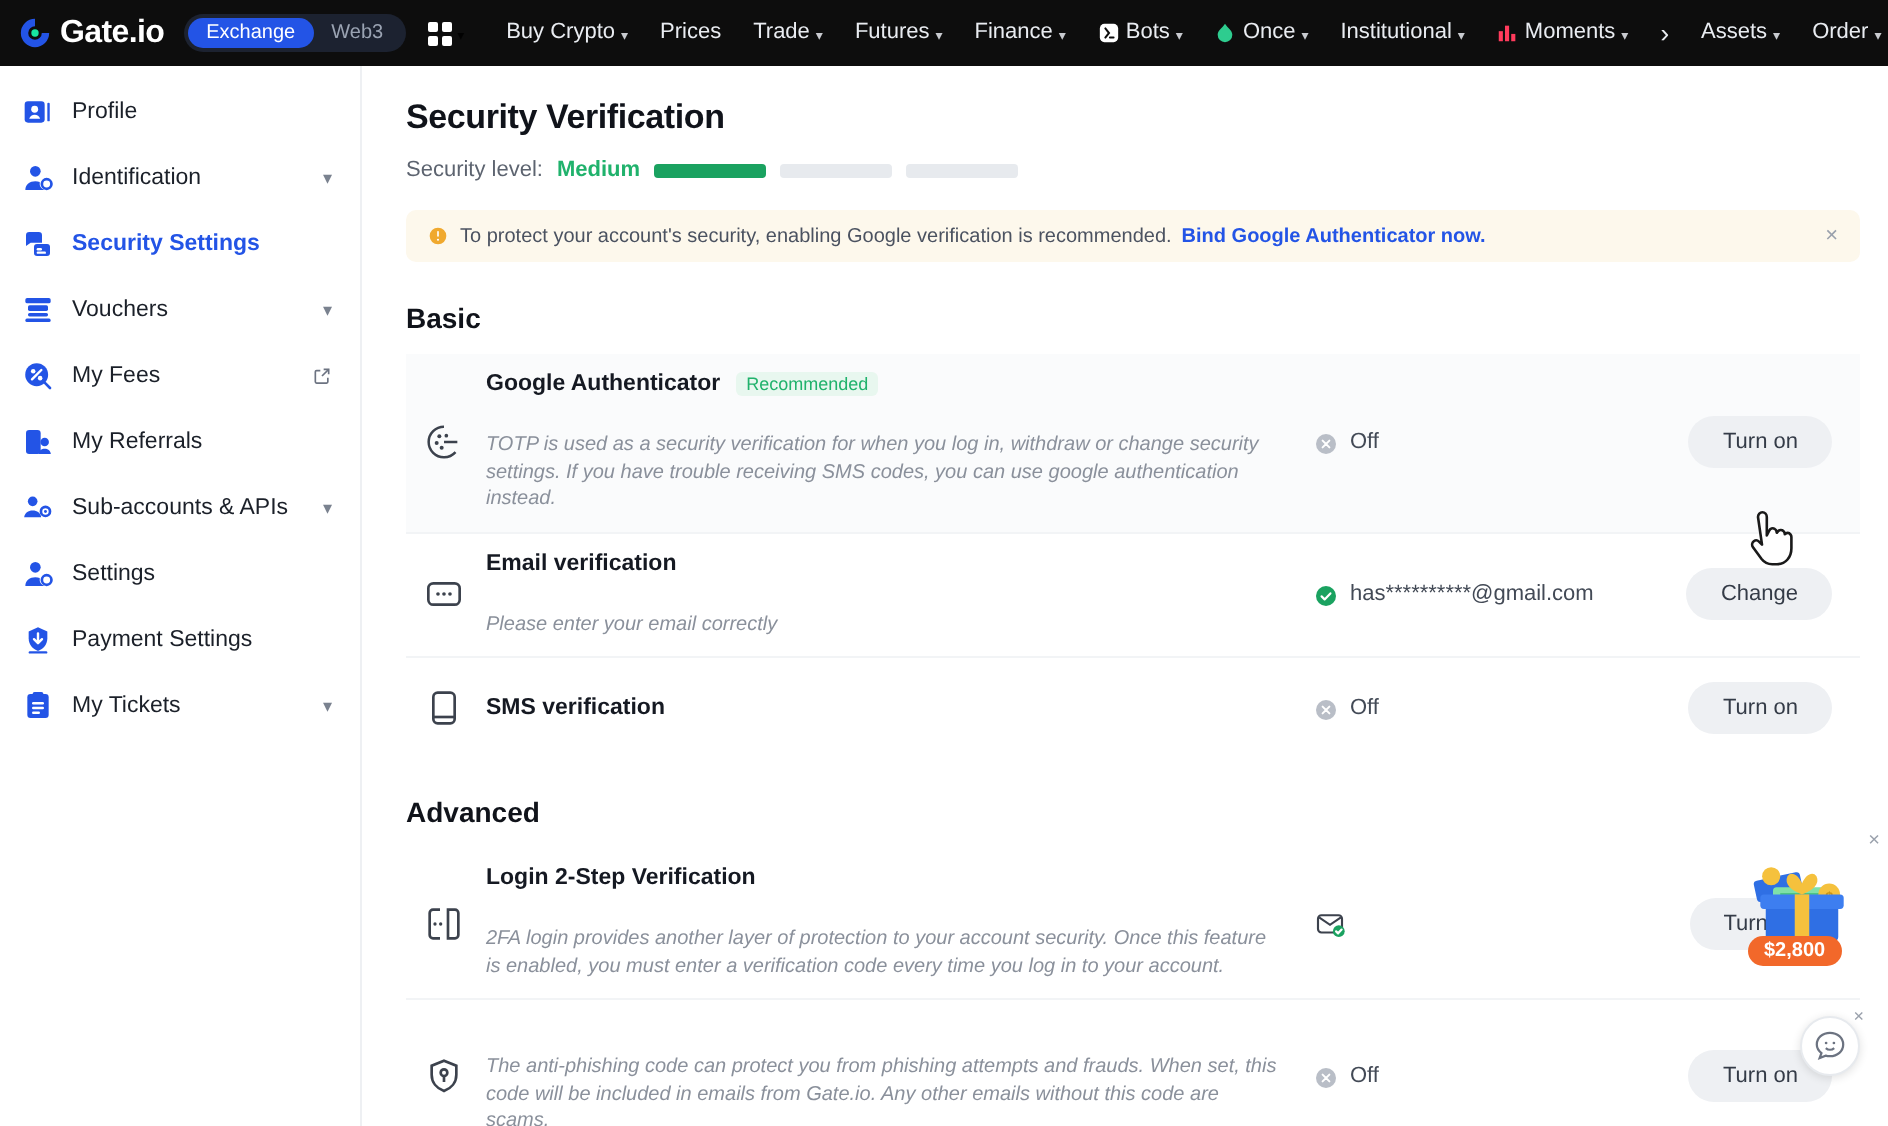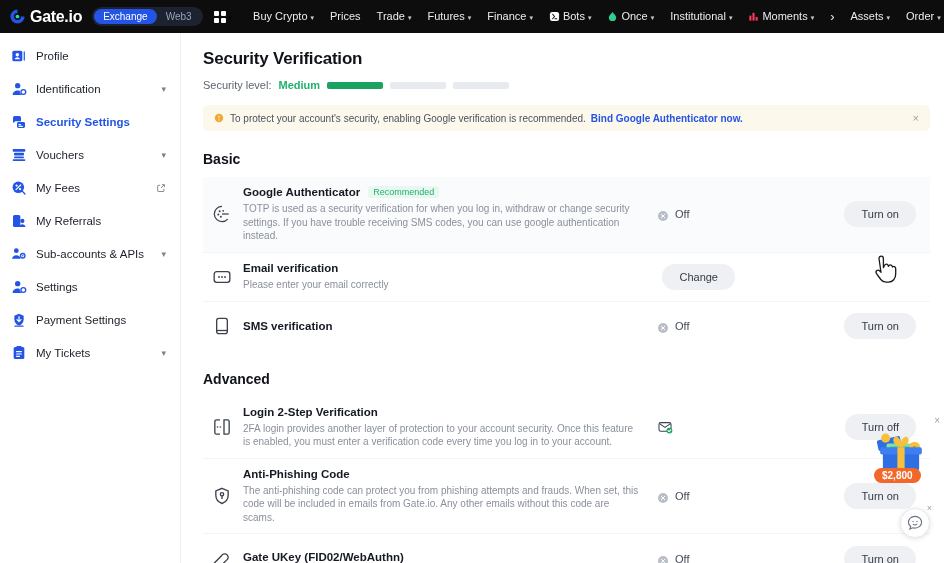--- a/index.html
+++ b/index.html
@@ -96,21 +96,21 @@
   .row:last-child { border-bottom: none; }
   .row.hl { background: #fafbfc; }
   .row .r-ico { width: 20px; height: 20px; flex: 0 0 20px; color: #3c424d; margin-right: 11px; }
   .r-text { width: 400px; flex: 0 0 400px; }
   .r-head { display: flex; align-items: center; gap: 8px; }
   .r-title { font-size: 11.5px; font-weight: 700; color: #151922; }
   .badge-rec {
     font-size: 9px; color: #20b26c; background: #e8f7ef;
     padding: 1px 5px; border-radius: 3px; font-weight: 500;
   }
-  .r-desc { font-size: 10px; color: #8a909b; line-height: 1.35; margin-top: 4px; }
+  .r-desc { font-size: 10px; color: #8a909b; line-height: 1.35; margin-top: 18px; font-style: italic; }
 
   .r-status { flex: 1; display: flex; align-items: center; gap: 6px; padding-left: 14px; }
   .r-status .st-ico { width: 12px; height: 12px; flex: 0 0 12px; }
   .r-status .st-txt { font-size: 11px; color: #434a56; }
 
   .btn {
     background: #eef0f3; border: none; border-radius: 14px;
     font-size: 11px; color: #343b47; padding: 0 17px; height: 26px;
     min-width: 66px; font-family: inherit; white-space: nowrap;
   }
@@ -444,20 +444,29 @@
               <circle cx="12" cy="12" r="1.1" fill="#3c424d" stroke="none"></circle>
               <circle cx="15.6" cy="12" r="1.1" fill="#3c424d" stroke="none"></circle>
             </svg>
         </span>
         <div class="r-text">
           <div class="r-head">
             <span class="r-title">Email verification</span>
           </div>
           <div class="r-desc">Please enter your email correctly</div>
         </div>
+        <div class="r-status">
+          <span class="st-ico">
+            <svg width="12" height="12" viewBox="0 0 24 24">
+                <circle cx="12" cy="12" r="10" fill="#1aa260"></circle>
+                <path d="M7.6 12.4l3 3 5.8-6" stroke="#fff" stroke-width="2.2" fill="none" stroke-linecap="round" stroke-linejoin="round"></path>
+              </svg>
+          </span>
+          <span class="st-txt">has**********@gmail.com</span>
+        </div>
         <div class="btn-wrap">
           <button class="btn">Change</button>
         </div>
       </div>
 
       <div class="row">
         <span class="r-ico">
           <svg width="20" height="20" viewBox="0 0 24 24" fill="none" stroke="#3c424d" stroke-width="1.6">
               <rect x="5.6" y="2.8" width="12.8" height="18.4" rx="2.6"></rect>
               <path d="M5.6 17.4h12.8"></path>
@@ -519,23 +528,20 @@
 
       <div class="row">
         <span class="r-ico">
           <svg width="20" height="20" viewBox="0 0 24 24" fill="none" stroke="#3c424d" stroke-width="1.6">
               <path d="M12 2.8l7.4 3v5.4c0 4.6-3 8.2-7.4 9.8-4.4-1.6-7.4-5.2-7.4-9.8V5.8z"></path>
               <circle cx="12" cy="10" r="2"></circle>
               <path d="M12 12.2v3.4"></path>
             </svg>
         </span>
         <div class="r-text">
-          <div class="r-head">
-            <span class="r-title">Anti-Phishing Code</span>
-          </div>
           <div class="r-desc">The anti-phishing code can protect you from phishing attempts and frauds. When set, this code will be included in emails from Gate.io. Any other emails without this code are scams.</div>
         </div>
         <div class="r-status">
           <span class="st-ico">
             <svg width="12" height="12" viewBox="0 0 24 24">
                 <circle cx="12" cy="12" r="10" fill="#b9bec7"></circle>
                 <path d="M8.6 8.6l6.8 6.8M15.4 8.6l-6.8 6.8" stroke="#fff" stroke-width="2" stroke-linecap="round"></path>
               </svg>
           </span>
           <span class="st-txt">Off</span>

